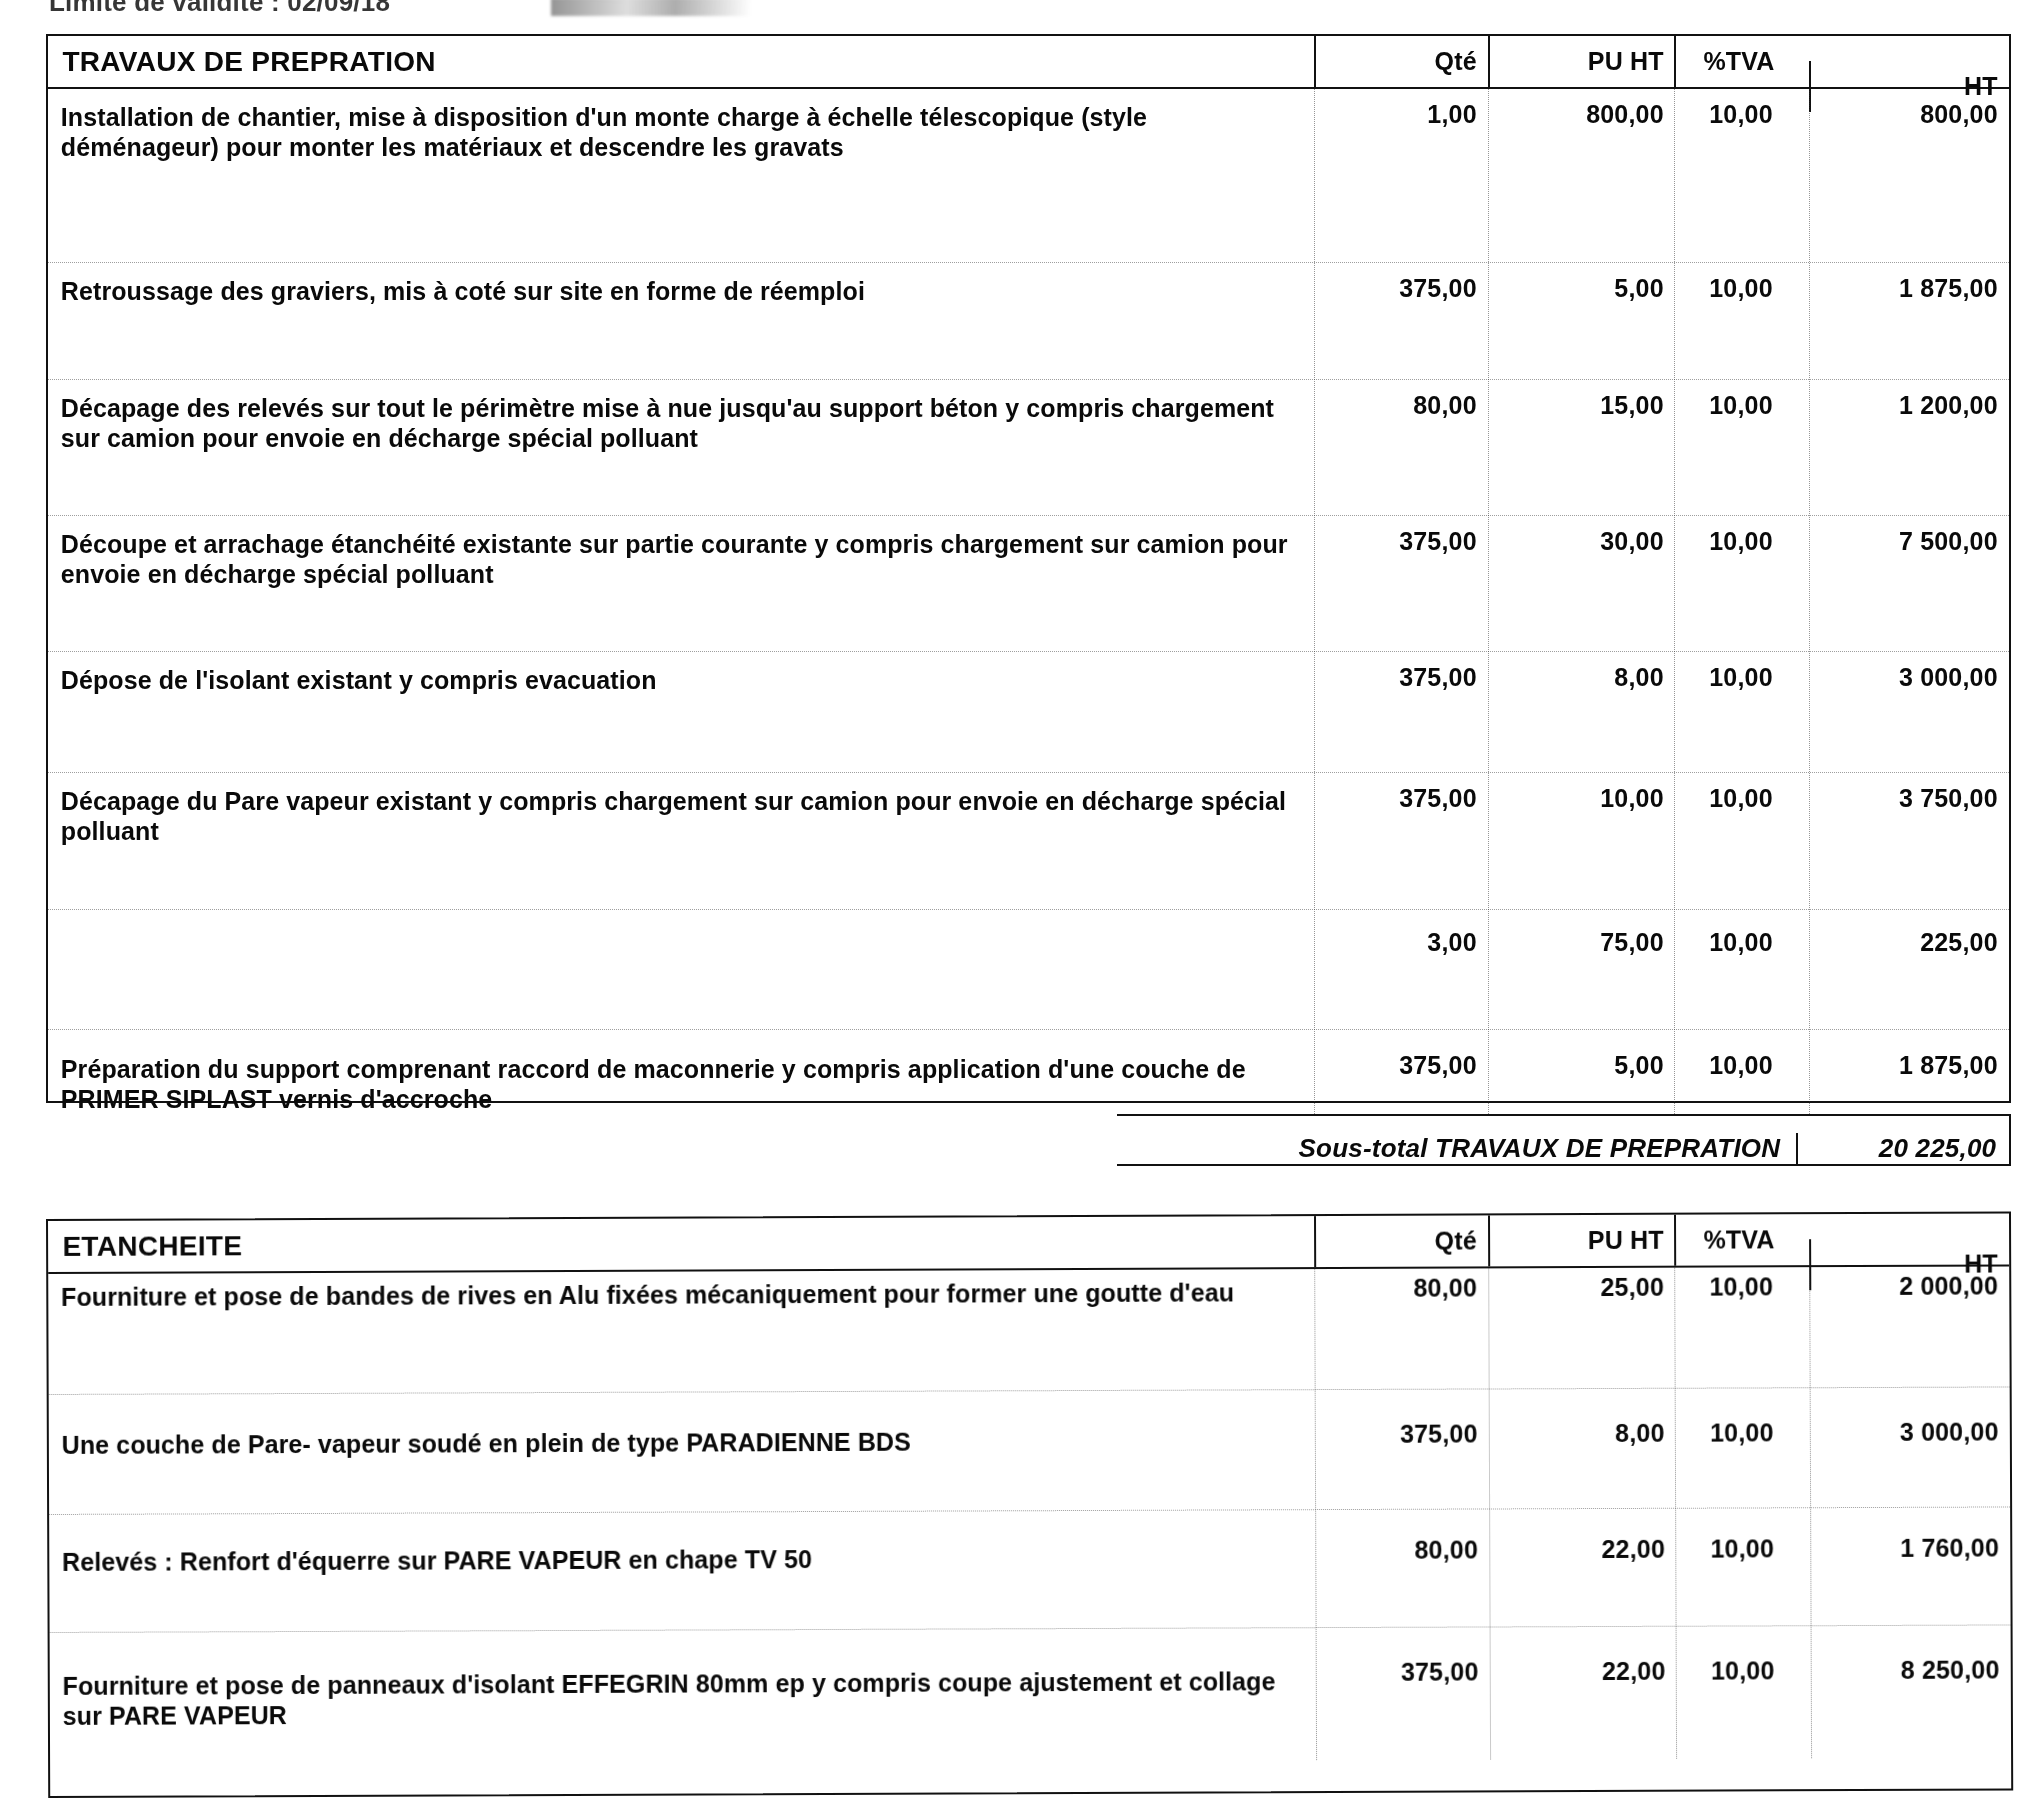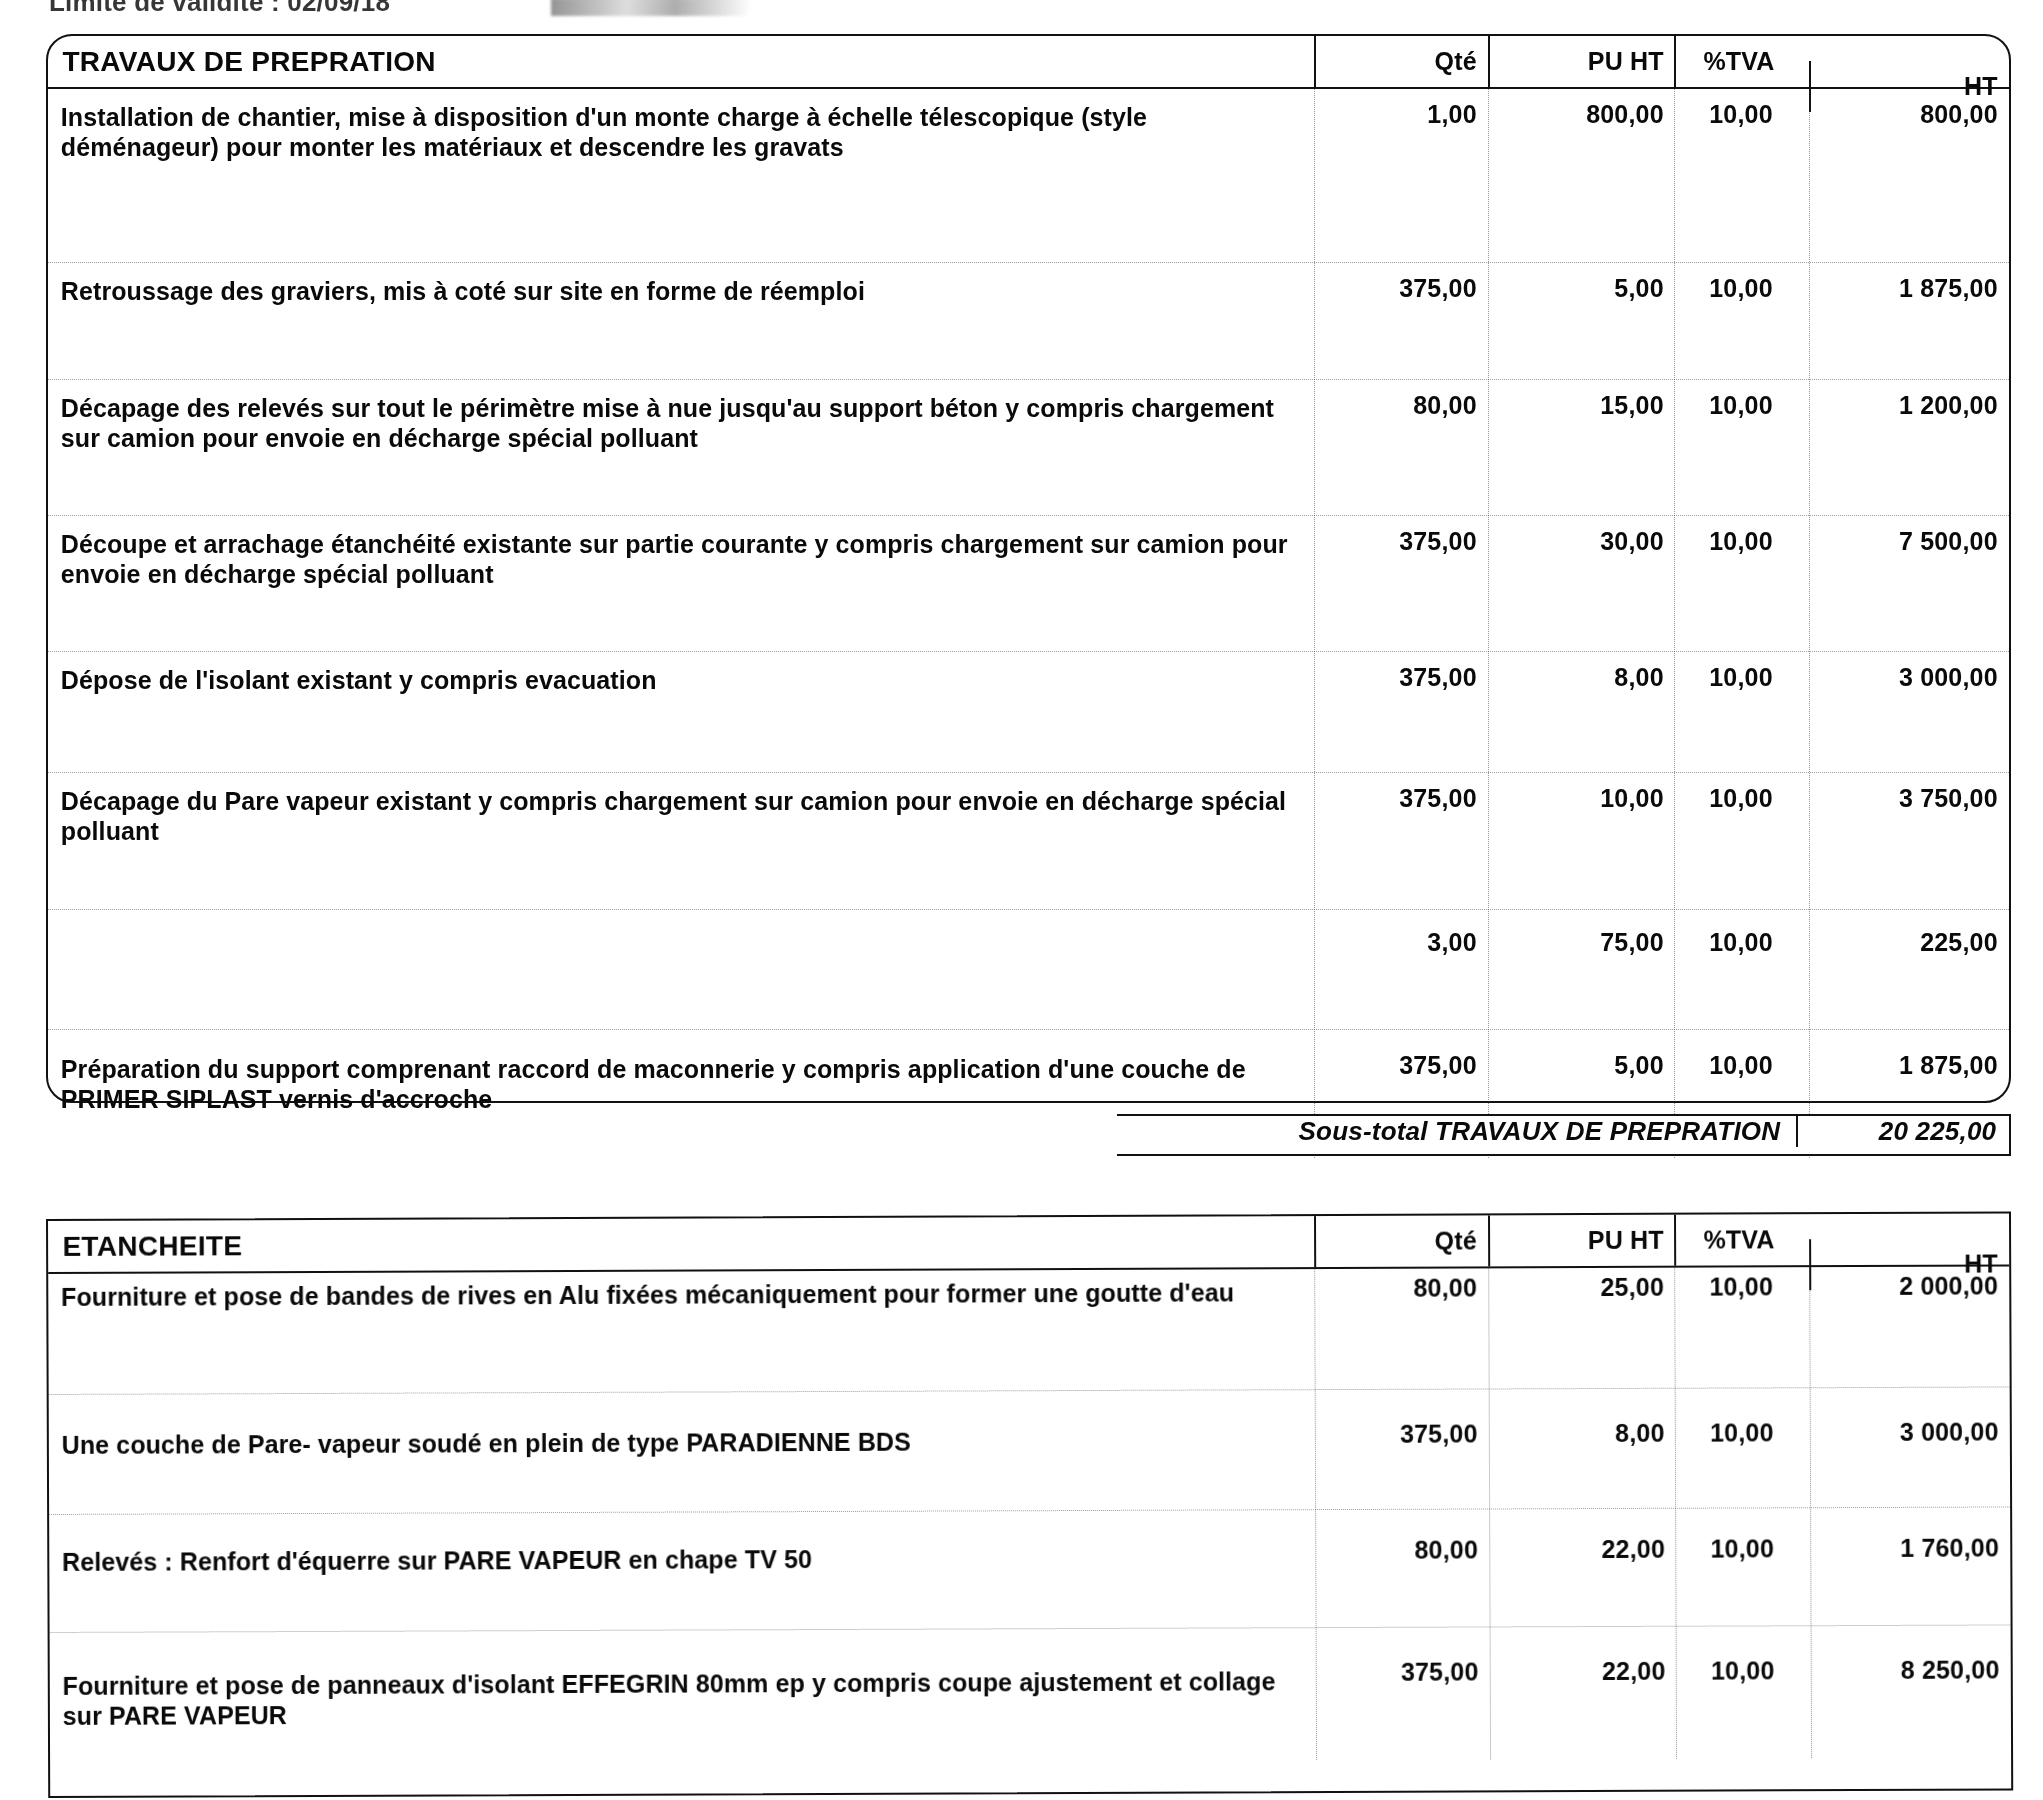--- a/index.html
+++ b/index.html
@@ -52,21 +52,21 @@
 
   
   .block {
     position: absolute;
     left: 46px;
     width: 1965px;
     border: 2.4px solid #111;
     box-sizing: border-box;
     background: #fff;
   }
-  .block.preparation { top: 34px; height: 1069px; border-radius: 26px; }
+  .block.preparation { top: 34px; height: 1069px; }
   .block.etancheite  { top: 1219px; height: 579px; }
 
   
   .sect-head {
     position: relative;
     height: 53px;
     border-bottom: 2.4px solid #111;
     box-sizing: border-box;
   }
   .sect-title {
@@ -151,25 +151,25 @@
   .v2 { left: 1440px; }
   .v3 { left: 1626px; }
   .v4 { left: 1761px; }
 
   
   .subtotal {
     position: absolute;
     left: 1117px;
     top: 1114px;
     width: 894px;
-    height: 42px;
+    height: 52px;
     border: 2.4px solid #111;
     box-sizing: border-box;
     display: flex;
-    align-items: flex-start;
+    align-items: flex-end;
     background: #fff;
   }
   .subtotal-label {
     flex: 1 1 auto;
     display: flex;
     align-items: center;
     justify-content: flex-end;
     padding-right: 16px;
     font-size: 26px;
     font-style: italic;

